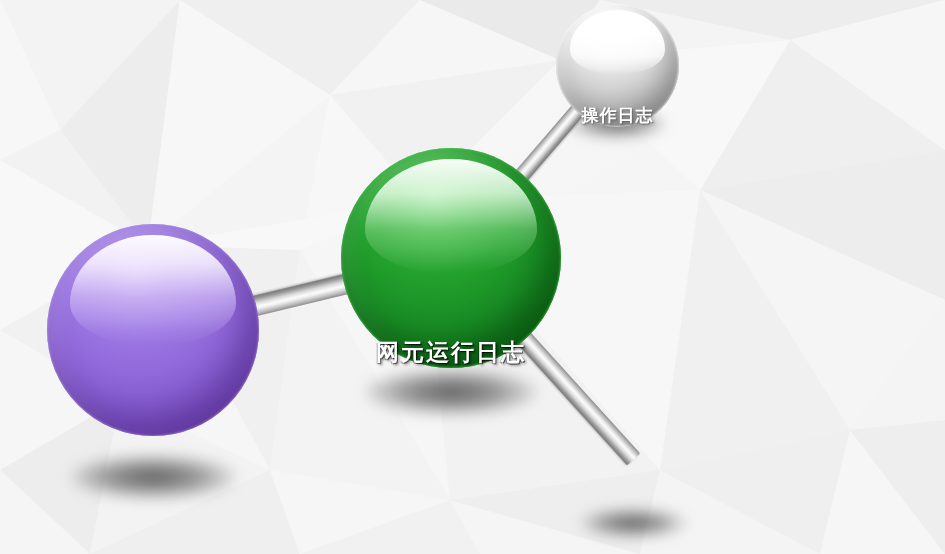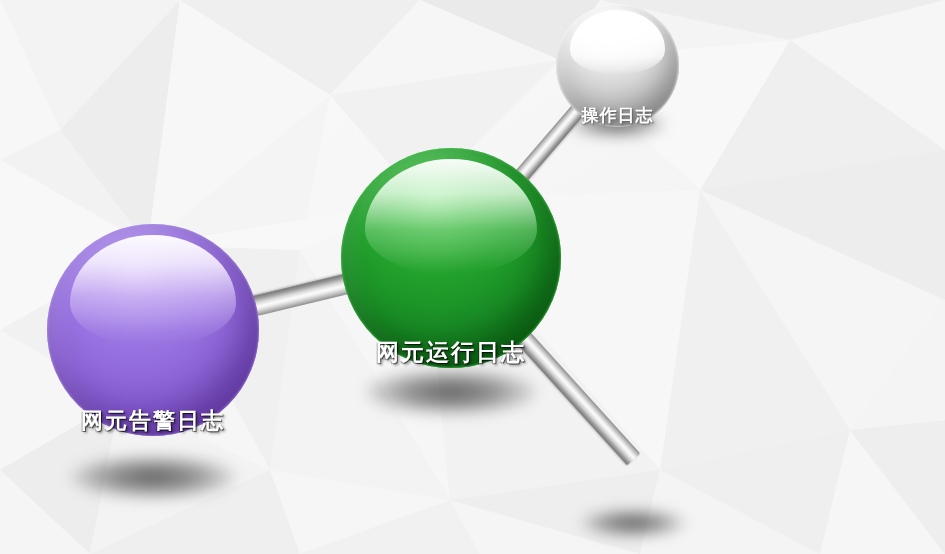--- a/index.html
+++ b/index.html
@@ -268,21 +268,20 @@
 
     <div class="rod" style="left:451px; top:258px; width:272px; height:18px; margin-top:-9px;
                 transform: rotate(47.83deg);"></div>
   </div>
 
   <div class="layer">
 
     <div class="sphere" id="sphere-purple" style="left:47px; top:224px; width:212px; height:212px;">
       <div class="gloss"></div>
       <div class="rim"></div>
-      <span class="sphere-label" style="font-size:22px;">网元告警日志</span>
     </div>
 
     <div class="sphere" id="sphere-green" style="left:341px; top:148px; width:220px; height:220px;">
       <div class="gloss"></div>
       <div class="rim"></div>
       <span class="sphere-label" style="font-size:23px;">网元运行日志</span>
     </div>
 
     <div class="sphere" id="sphere-gray" style="left:556px; top:4px; width:123px; height:123px;">
       <div class="gloss"></div>

